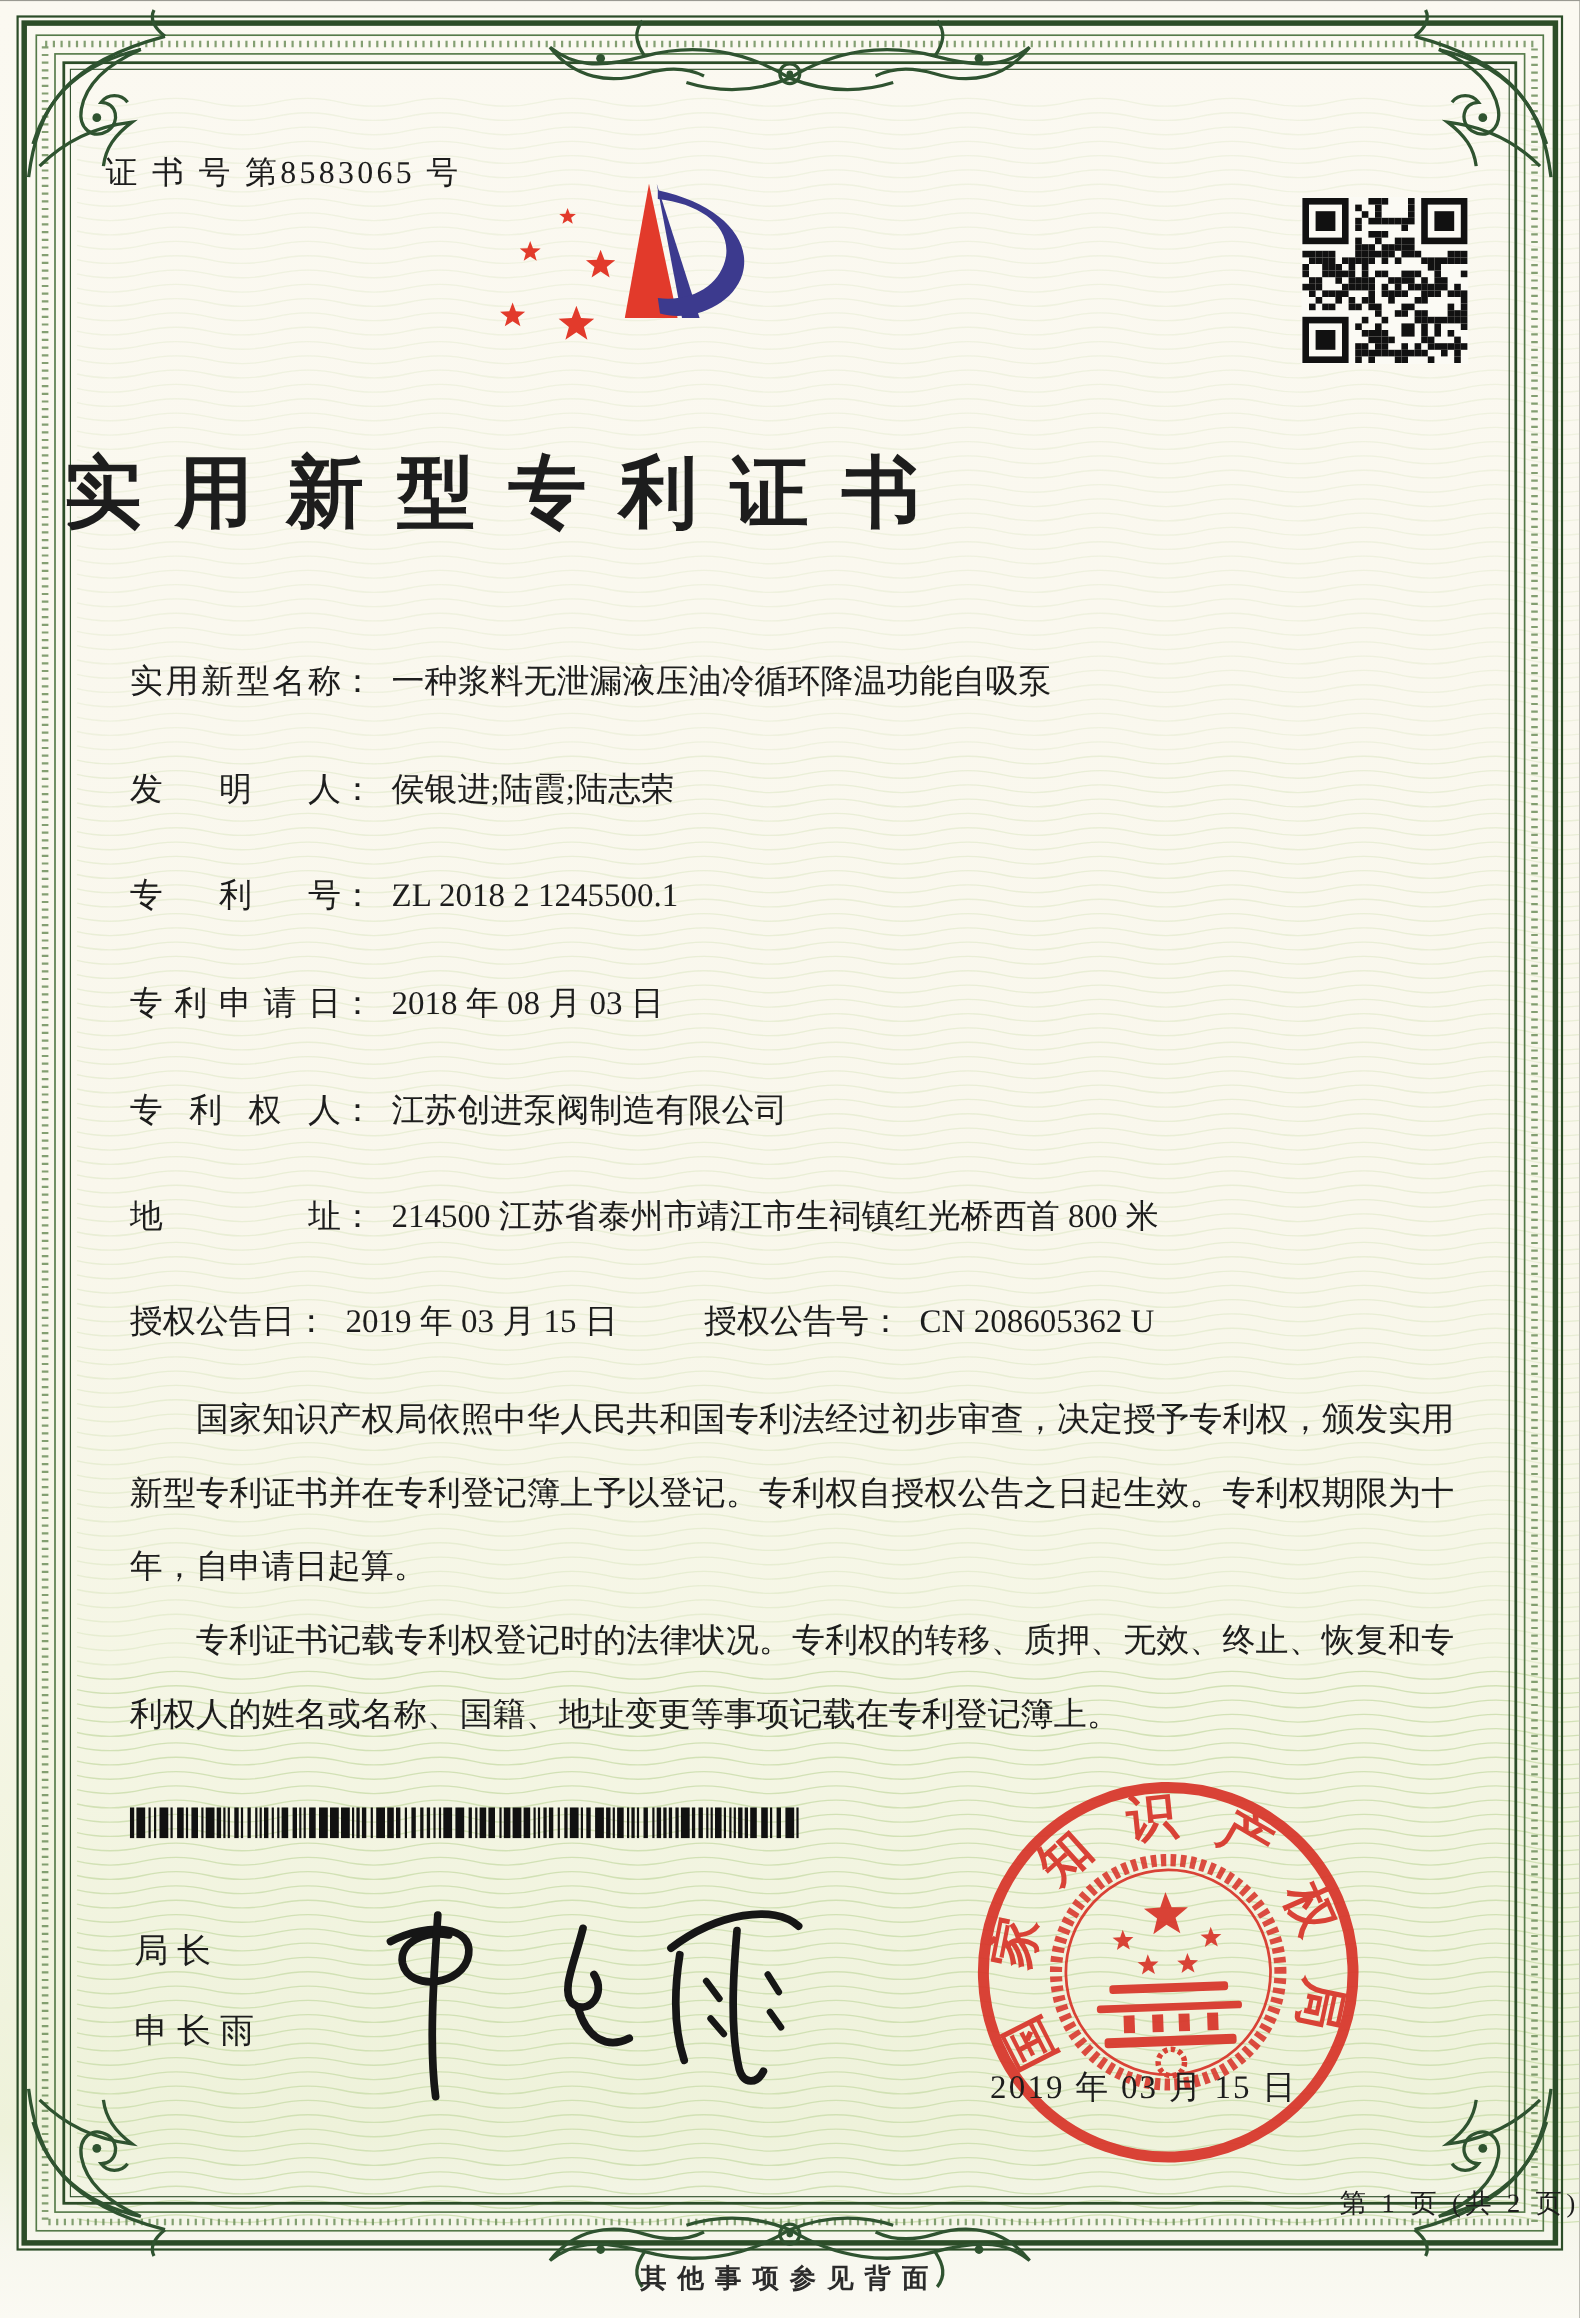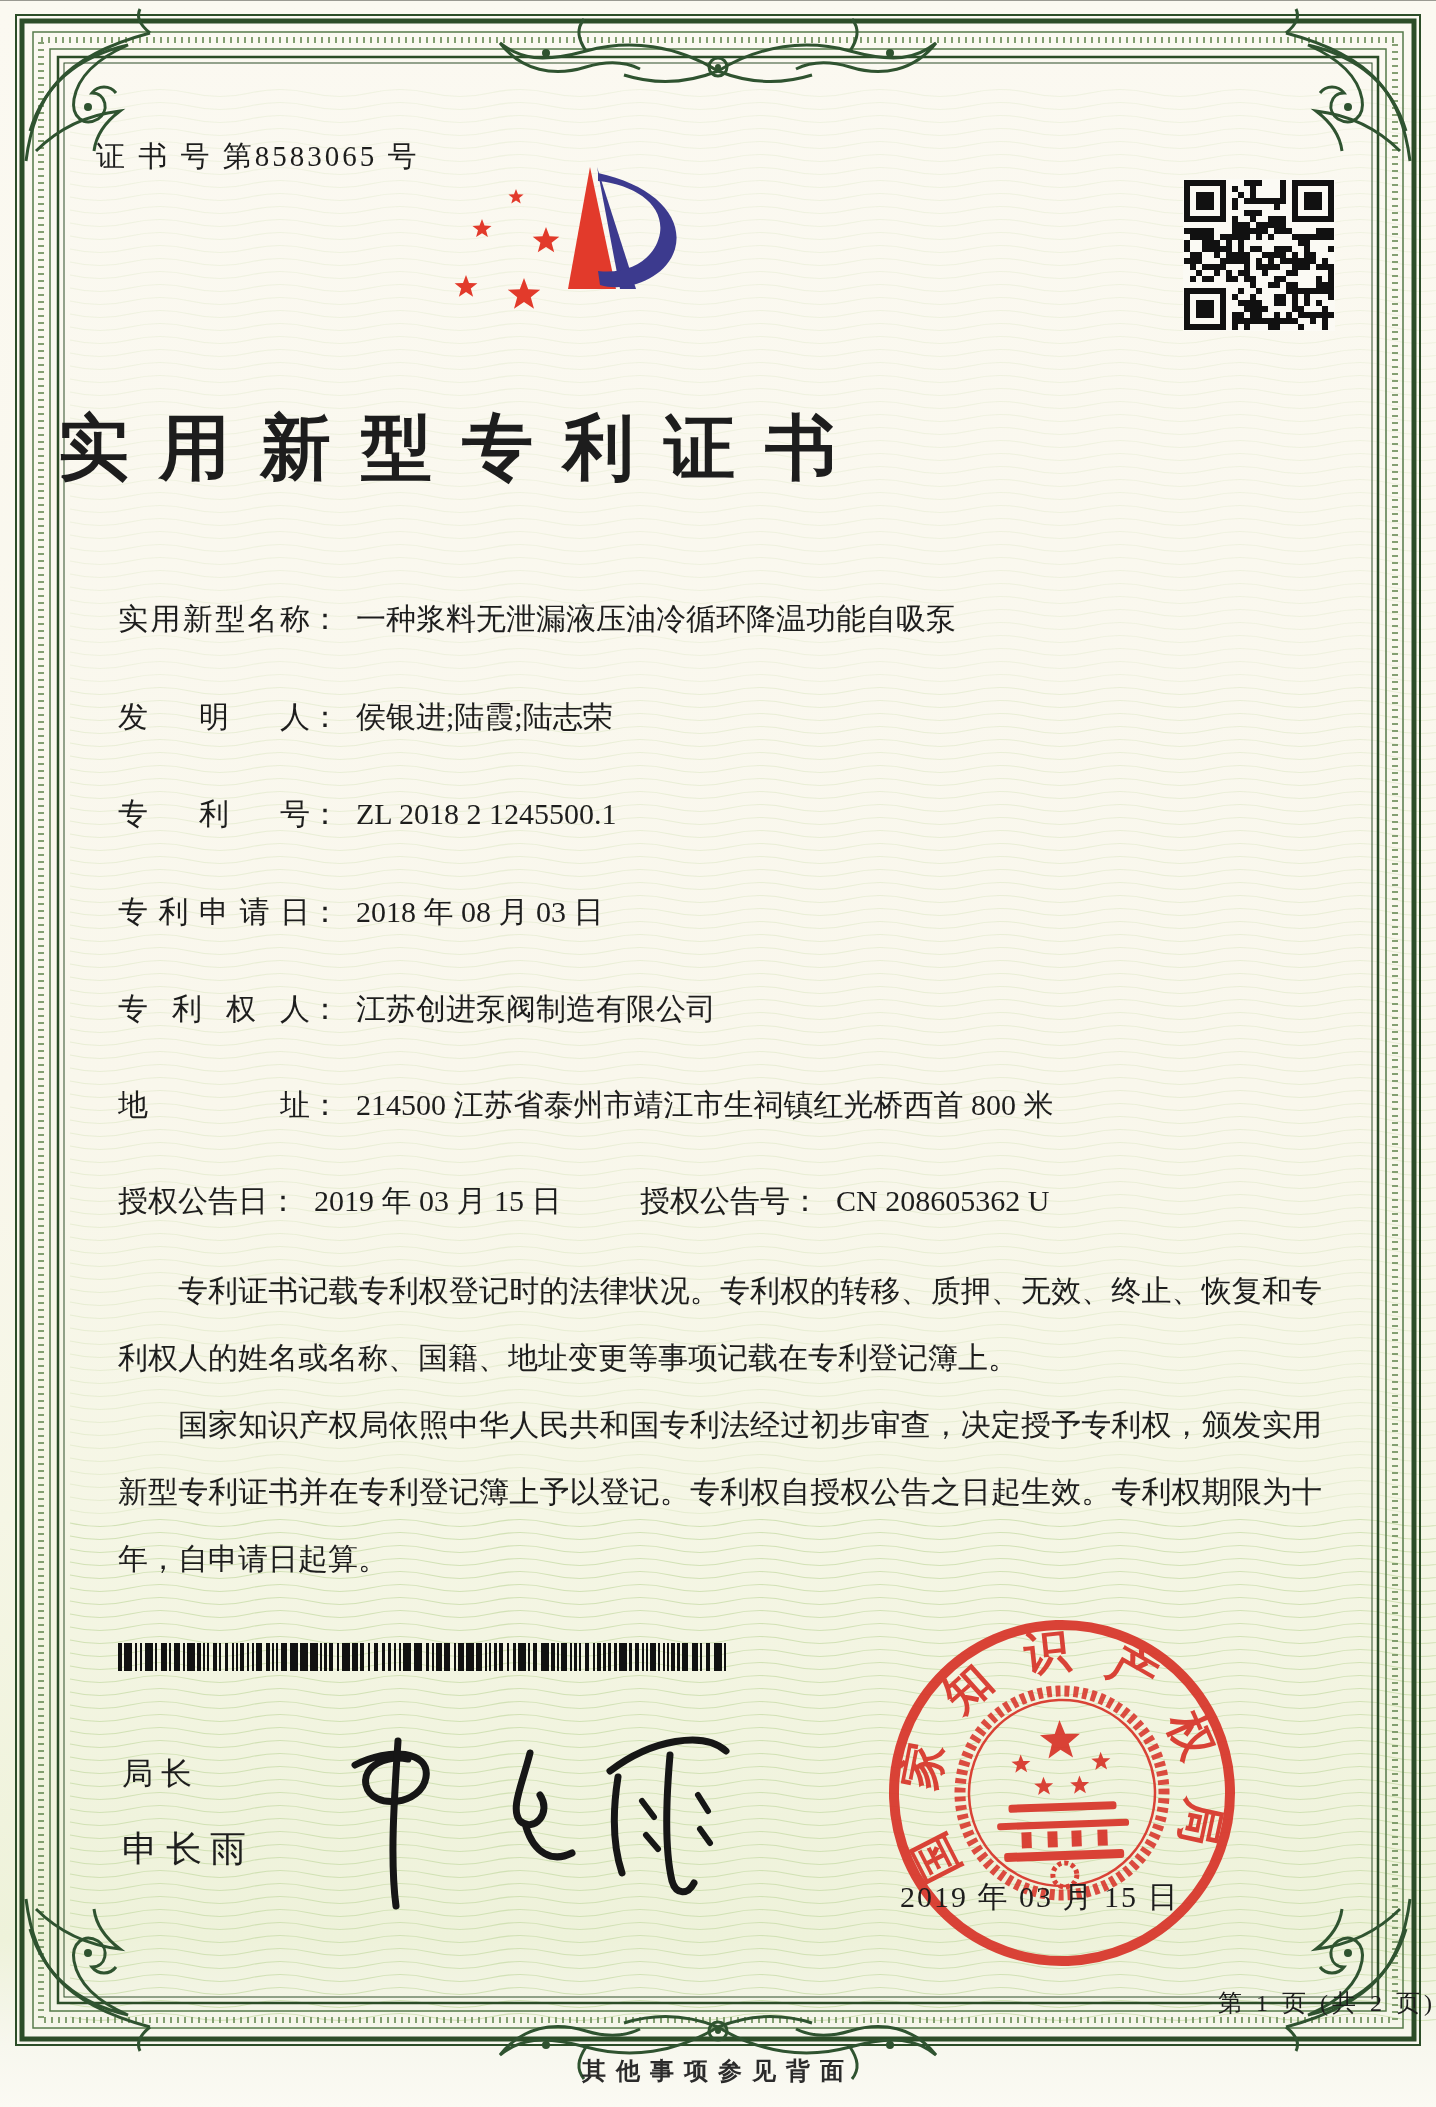--- a/index.html
+++ b/index.html
@@ -14,21 +14,21 @@
          font-size:71px;font-weight:bold;letter-spacing:30px;text-indent:30px;padding-left:28px;}
   .frow{position:absolute;left:118px;font-size:30px;white-space:nowrap;}
   .flabel{display:inline-block;width:192px;text-align:justify;text-align-last:justify;}
   .fvalue{padding-left:16px;}
   #f0{top:598px}#f1{top:696px}#f2{top:793px}#f3{top:891px}#f4{top:988px}#f5{top:1084px}#f6{top:1180px}
   #grant-no-pair{position:absolute;left:522px;top:0;}
   #paras{position:absolute;left:118px;width:1204px;top:1256px;font-size:30px;line-height:67px;text-align:justify;}
   #paras p{margin:0;text-indent:60px;}
   #barcode{position:absolute;left:118px;top:1642px;}
   #director-title{position:absolute;left:122px;top:1752px;font-size:31px;letter-spacing:8px;}
-  #director-name{position:absolute;left:122px;top:1824px;font-size:36px;letter-spacing:8px;text-align:center;}
+  #director-name{position:absolute;left:122px;top:1824px;font-size:31px;letter-spacing:8px;text-align:center;}
   #signature{position:absolute;left:280px;top:1700px;}
   #seal{position:absolute;left:872px;top:1596px;opacity:.93;}
   #seal-date{position:absolute;left:900px;top:1876px;font-size:30px;letter-spacing:2px;}
   #page-num{position:absolute;left:12px;right:0;top:1986px;text-align:right;font-size:24px;letter-spacing:4px;}
   #back-note{position:absolute;left:0;right:0;top:2054px;text-align:center;font-size:24px;letter-spacing:10px;color:#2b2b2b;font-weight:bold;}
 </style>
 </head>
 <body>
 
 <div class="page">
@@ -502,22 +502,22 @@
   </div>
   <div class="frow" id="f5">
     <span class="flabel">地址</span><span class="fcolon">：</span><span class="fvalue">214500  江苏省泰州市靖江市生祠镇红光桥西首 800 米</span>
   </div>
   <div class="frow" id="f6">
     <span><span>授权公告日</span><span>：</span><span class="fvalue">2019 年 03 月 15 日</span></span>
     <span id="grant-no-pair"><span>授权公告号</span><span>：</span><span class="fvalue">CN 208605362 U</span></span>
   </div>
 
   <div id="paras">
+    <p>国家知识产权局依照中华人民共和国专利法经过初步审查，决定授予专利权，颁发实用新型专利证书并在专利登记簿上予以登记。专利权自授权公告之日起生效。专利权期限为十年，自申请日起算。</p>
     <p>专利证书记载专利权登记时的法律状况。专利权的转移、质押、无效、终止、恢复和专利权人的姓名或名称、国籍、地址变更等事项记载在专利登记簿上。</p>
-    <p>国家知识产权局依照中华人民共和国专利法经过初步审查，决定授予专利权，颁发实用新型专利证书并在专利登记簿上予以登记。专利权自授权公告之日起生效。专利权期限为十年，自申请日起算。</p>
   </div>
 
   <svg id="barcode" width="625" height="30" viewBox="0 0 625 30">
     <g id="barcode-bars">
         <rect x="0" y="0" width="4" height="28" fill="#111"></rect>
         <rect x="6" y="0" width="8" height="28" fill="#111"></rect>
         <rect x="17" y="0" width="2" height="28" fill="#111"></rect>
         <rect x="22" y="0" width="2" height="28" fill="#111"></rect>
         <rect x="27" y="0" width="8" height="28" fill="#111"></rect>
         <rect x="37" y="0" width="2" height="28" fill="#111"></rect>

